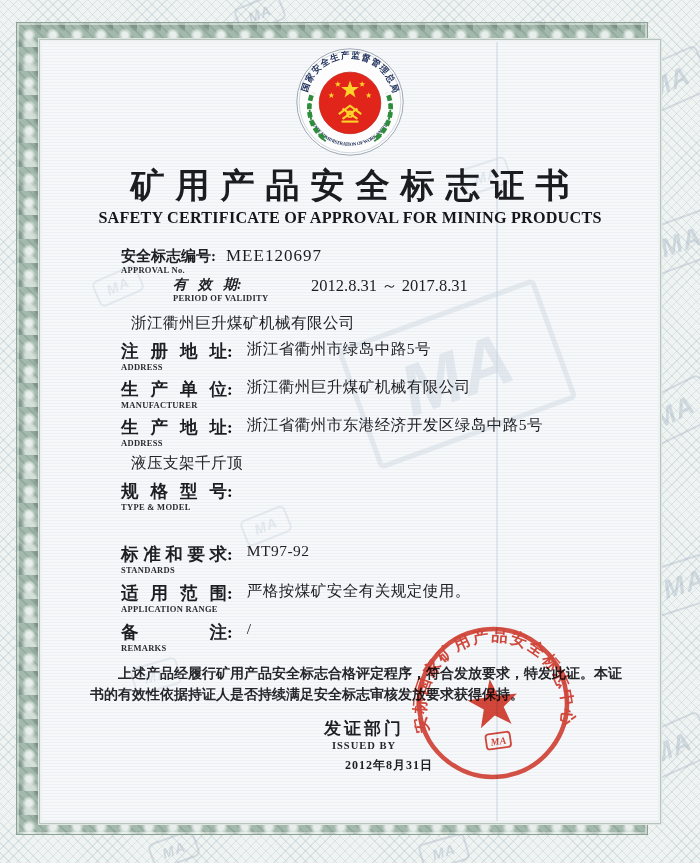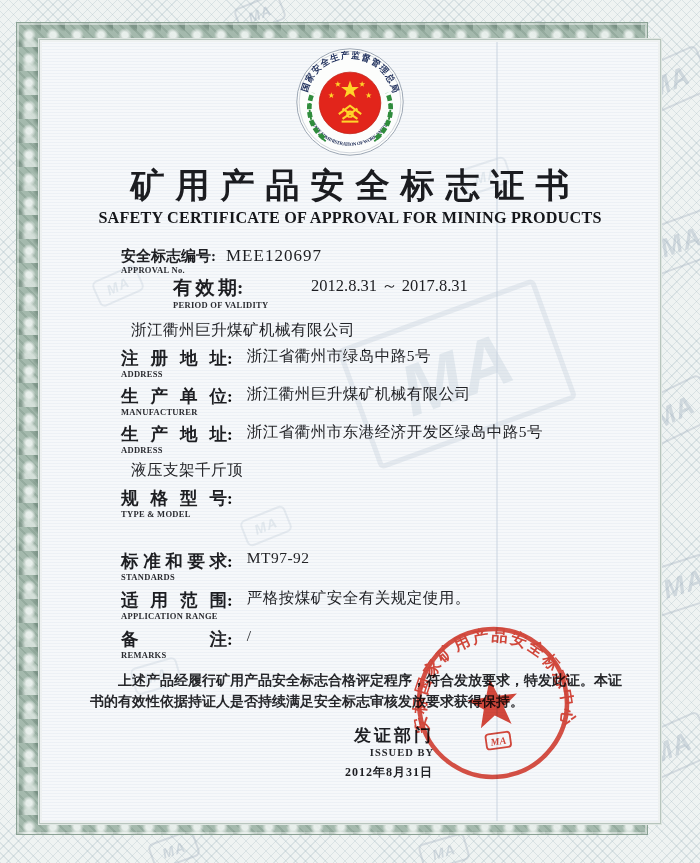--- a/index.html
+++ b/index.html
@@ -54,36 +54,36 @@
   .subtitle{text-align:center;font-size:16.2px;font-weight:bold;color:#15161a;margin-top:2px;
     letter-spacing:.2px;position:relative;z-index:2;}
   
   .content{position:relative;z-index:2;}
   .approval-row{display:flex;margin-top:18px;padding-left:79px;flex-direction:column;}
   .lblcn{font-weight:bold;color:#1d1e22;}
   .lblen{display:block;font-size:8.5px;font-weight:600;color:#2a2b30;letter-spacing:.3px;margin-top:-1px;}
   .ap-left .lblcn{font-size:15px;}
   .ap-left .val{font-size:17px;letter-spacing:1px;margin-left:6px;color:#1c1d21;}
   .ap-right{margin-left:52px;display:flex;}
-  .ap-right .lblcn{font-size:19px;display:inline-block;width:64px;text-align:justify;text-align-last:justify;}
+  .ap-right .lblcn{font-size:14px;display:inline-block;width:64px;text-align:justify;text-align-last:justify;font-style:italic;}
   .ap-right .val{font-size:16.5px;margin-left:10px;white-space:nowrap;color:#1c1d21;}
   .rows{margin-top:10px;padding-left:79px;}
   .row{margin-bottom:5px;}
   .rows-b{margin-top:30px;}
   .rows-b .row{margin-bottom:6px;}
   .row .lbl{display:inline-block;vertical-align:top;}
   .row .cn{display:inline-block;width:106px;font-size:17.5px;font-weight:bold;color:#1d1e22;
     text-align:justify;text-align-last:justify;}
   .row .colon{font-size:17px;font-weight:bold;}
   .row .val{display:inline-block;font-size:15.5px;margin-left:10px;color:#222327;letter-spacing:.5px;}
   
   .statement{margin:10px 36px 0 48px;font-size:14px;font-weight:bold;line-height:1.5;
     text-indent:2em;color:#26272b;}
   
-  .issued{width:140px;margin:12px 0 0 252px;text-align:right;}
+  .issued{width:140px;margin:12px 0 0 252px;text-align:center;}
   .issued .cn{font-size:17px;font-weight:bold;letter-spacing:3px;color:#1d1e22;}
   .issued .en{font-size:10.5px;font-weight:bold;letter-spacing:1px;color:#26272b;}
   .issue-date{width:170px;margin:6px 0 0 262px;text-align:center;font-size:12px;font-weight:bold;
     color:#1d1e22;letter-spacing:1px;}
   
   .stamp{position:absolute;left:370px;top:580px;width:162px;height:162px;z-index:5;
     transform:rotate(-8deg);opacity:.92;mix-blend-mode:multiply;}
 </style>
 </head>
 <body>

